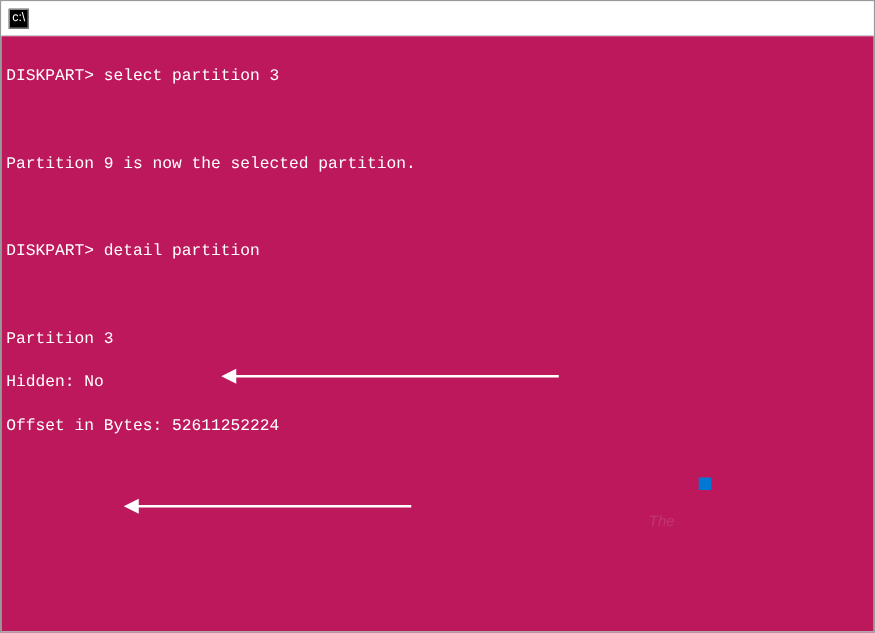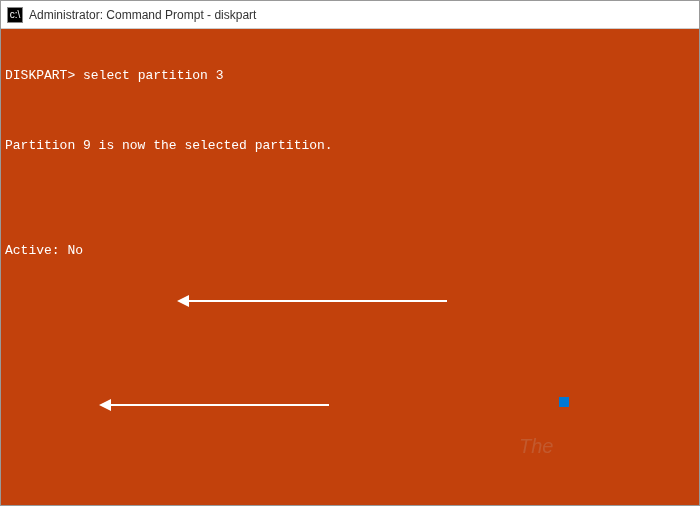--- a/index.html
+++ b/index.html
@@ -29,38 +29,38 @@
       margin-right: 6px;
       display: flex;
       align-items: center;
       justify-content: center;
       font-size: 10px;
       background: #000;
       color: #fff;
       border: 1px solid #888;
     }
     .terminal {
-      background: #c2410c;
+      background: #be185d;
       color: #fff;
       width: 100%;
       height: calc(100% - 28px);
-      padding: 20px 4px;
+      padding: 5px 4px;
       line-height: 1.35;
       white-space: pre;
       position: relative;
       overflow: hidden;
     }
     .line { white-space: pre; }
     .watermark {
       position: absolute;
       right: 130px;
       top: 340px;
       color: rgba(200,200,200,0.18);
       font-family: 'Segoe UI', sans-serif;
-      font-size: 20px;
+      font-size: 12px;
       font-style: italic;
       pointer-events: none;
       text-align: left;
       line-height: 1.1;
     }
     .watermark .sq {
       display: inline-block;
       width: 10px;
       height: 10px;
       background: #0078d4;
@@ -85,30 +85,32 @@
       border-right: 12px solid #fff;
     }
     .arrow1 { top: 271px; left: 186px; width: 260px; }
     .arrow2 { top: 375px; left: 108px; width: 220px; }
   </style>
 </head>
 <body>
 
 <div class="titlebar">
   <span class="titlebar-icon">c:\</span>
-  <span>Administrator: Command Prompt - diskpart</span>
 </div>
 
 <div class="terminal">
 <div class="line"><span>DISKPART&gt;</span> <span>select partition 3</span></div>
 <div class="line"> </div>
 <div class="line">Partition 9 is now the selected partition.</div>
 <div class="line"> </div>
+<div class="line"><span>DISKPART&gt;</span> <span>detail partition</span></div>
 <div class="line"> </div>
-<div class="line">Active: No</div>
+<div class="line">Partition 3</div>
+<div class="line">Hidden: No</div>
+<div class="line">Offset in Bytes: 52611252224</div>
 <div class="line"> </div>
 
 
 
 
 
 
 
 
 

